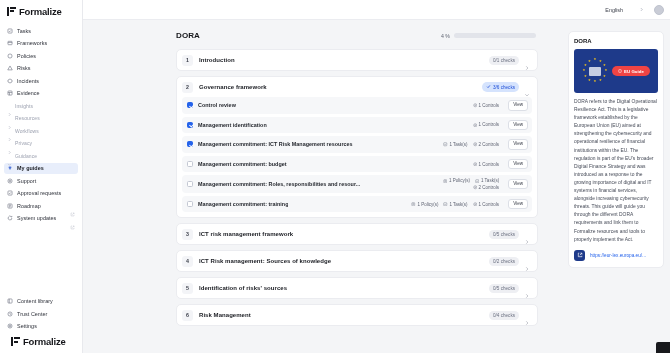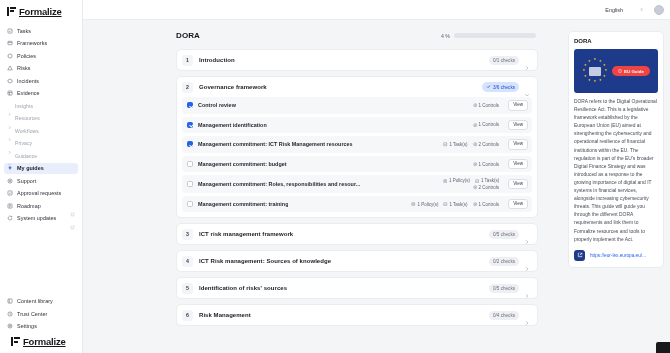--- a/index.html
+++ b/index.html
@@ -27,21 +27,21 @@
   }
   .brand-mark {
     display: inline-block; width: 9px; height: 9px; position: relative;
   }
   .brand-mark i {
     position: absolute; background: #15161a; display: block;
   }
   .brand-mark i:nth-child(1){ left:0; top:0; width:2px; height:9px; }
   .brand-mark i:nth-child(2){ left:3px; top:0; width:6px; height:2px; }
   .brand-mark i:nth-child(3){ left:3px; top:3.5px; width:4px; height:2px; }
-  .brand-text { font-size: 9.5px; font-weight: 700; color: #15161a; letter-spacing: -0.2px; text-decoration: underline; }
+  .brand-text { font-size: 9.5px; font-weight: 700; color: #15161a; letter-spacing: -0.2px; }
 
   .nav { padding: 3px 4px 0 4px; flex: 1 1 auto; overflow: hidden; }
   .nav-item {
     display: flex; align-items: center; gap: 4px;
     height: 11px; padding: 0 3px; margin-bottom: 1.5px;
     border-radius: 3px; cursor: pointer;
   }
   .nav-item.active { background: #e8eefb; }
   .nav-label { font-size: 5.4px; color: #2d3039; white-space: nowrap; letter-spacing: 0.05px; }
   .nav-item.active .nav-label { color: #1a1c22; font-weight: 600; }

